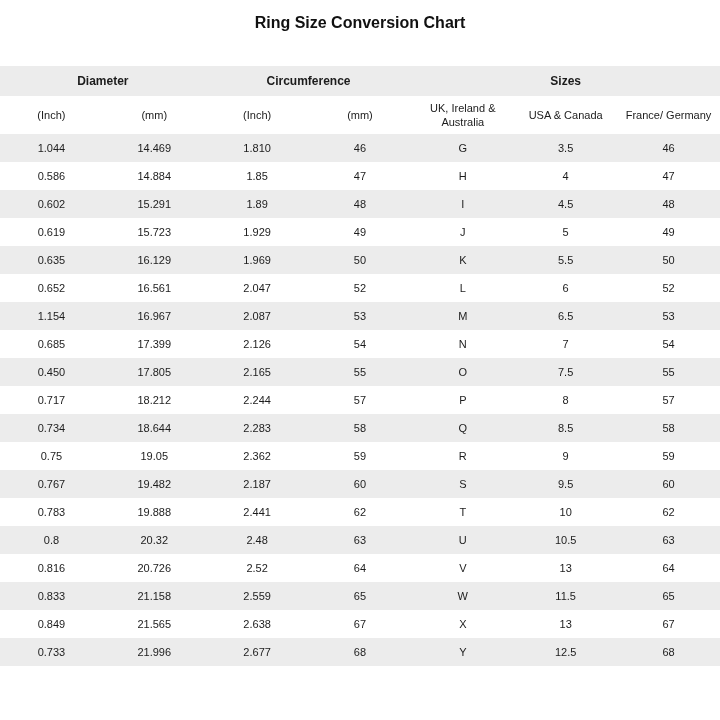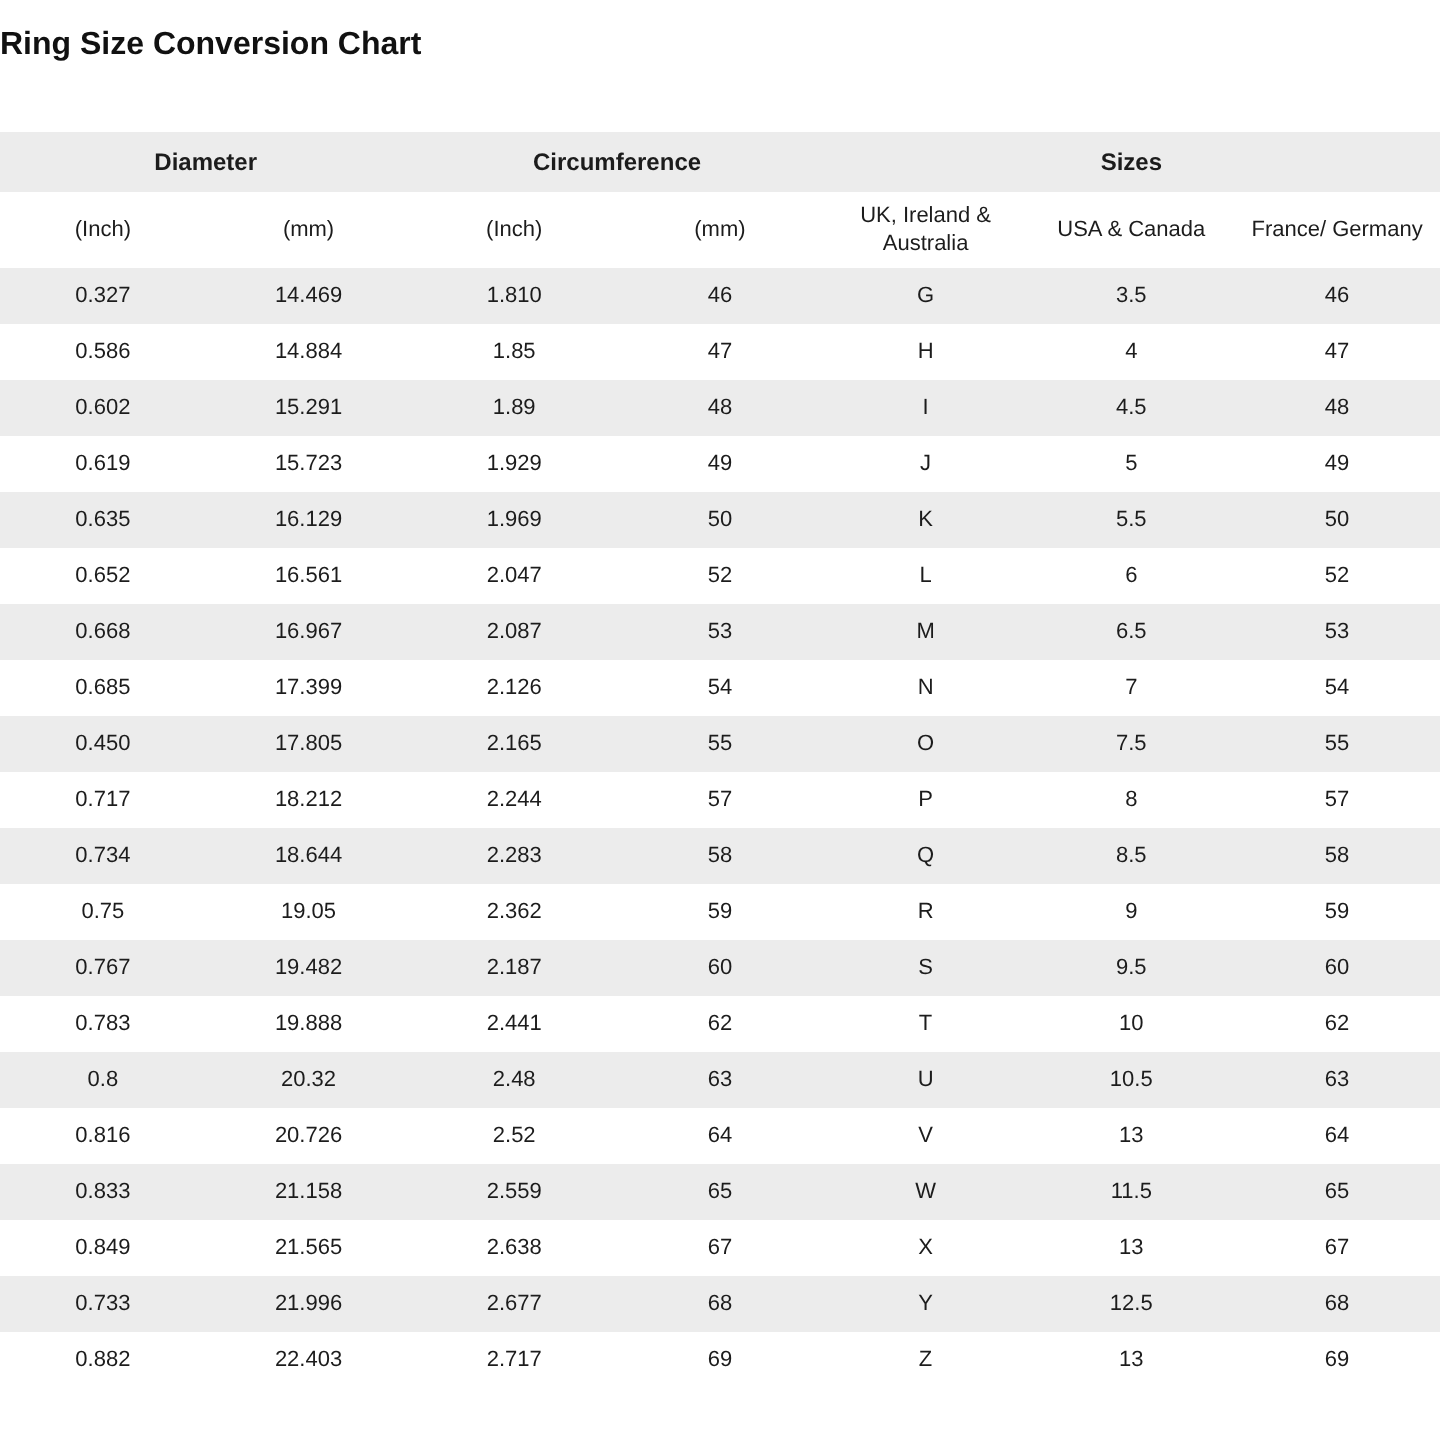--- a/index.html
+++ b/index.html
@@ -6,21 +6,21 @@
   * { box-sizing:border-box; }
   html,body { margin:0; padding:0; }
   body {
     width:720px; height:720px;
     background:var(--page-bg);
     font-family:"Liberation Sans", sans-serif;
     color:var(--text);
     overflow:hidden;
   }
   .page-title {
-    text-align:left;
+    text-align:center;
     font-size:16px;
     font-weight:bold;
     line-height:19px;
     margin:13px 0 34px 0;
     color:#111;
   }
   table.ring-table {
     width:100%;
     border-collapse:collapse;
     table-layout:fixed;
@@ -63,21 +63,21 @@
       <th>(mm)</th>
       <th>(Inch)</th>
       <th>(mm)</th>
       <th>UK, Ireland &amp; Australia</th>
       <th>USA &amp; Canada</th>
       <th>France/ Germany</th>
     </tr>
   </thead>
   <tbody>
       <tr class="alt">
-        <td>0.327</td>
+        <td>1.044</td>
         <td>14.469</td>
         <td>1.810</td>
         <td>46</td>
         <td>G</td>
         <td>3.5</td>
         <td>46</td>
       </tr>
       <tr>
         <td>0.586</td>
         <td>14.884</td>
@@ -117,21 +117,21 @@
       <tr>
         <td>0.652</td>
         <td>16.561</td>
         <td>2.047</td>
         <td>52</td>
         <td>L</td>
         <td>6</td>
         <td>52</td>
       </tr>
       <tr class="alt">
-        <td>0.668</td>
+        <td>1.154</td>
         <td>16.967</td>
         <td>2.087</td>
         <td>53</td>
         <td>M</td>
         <td>6.5</td>
         <td>53</td>
       </tr>
       <tr>
         <td>0.685</td>
         <td>17.399</td>
@@ -233,23 +233,14 @@
       </tr>
       <tr class="alt">
         <td>0.733</td>
         <td>21.996</td>
         <td>2.677</td>
         <td>68</td>
         <td>Y</td>
         <td>12.5</td>
         <td>68</td>
       </tr>
-      <tr>
-        <td>0.882</td>
-        <td>22.403</td>
-        <td>2.717</td>
-        <td>69</td>
-        <td>Z</td>
-        <td>13</td>
-        <td>69</td>
-      </tr>
     </tbody>
 </table>
 
 </body></html>

